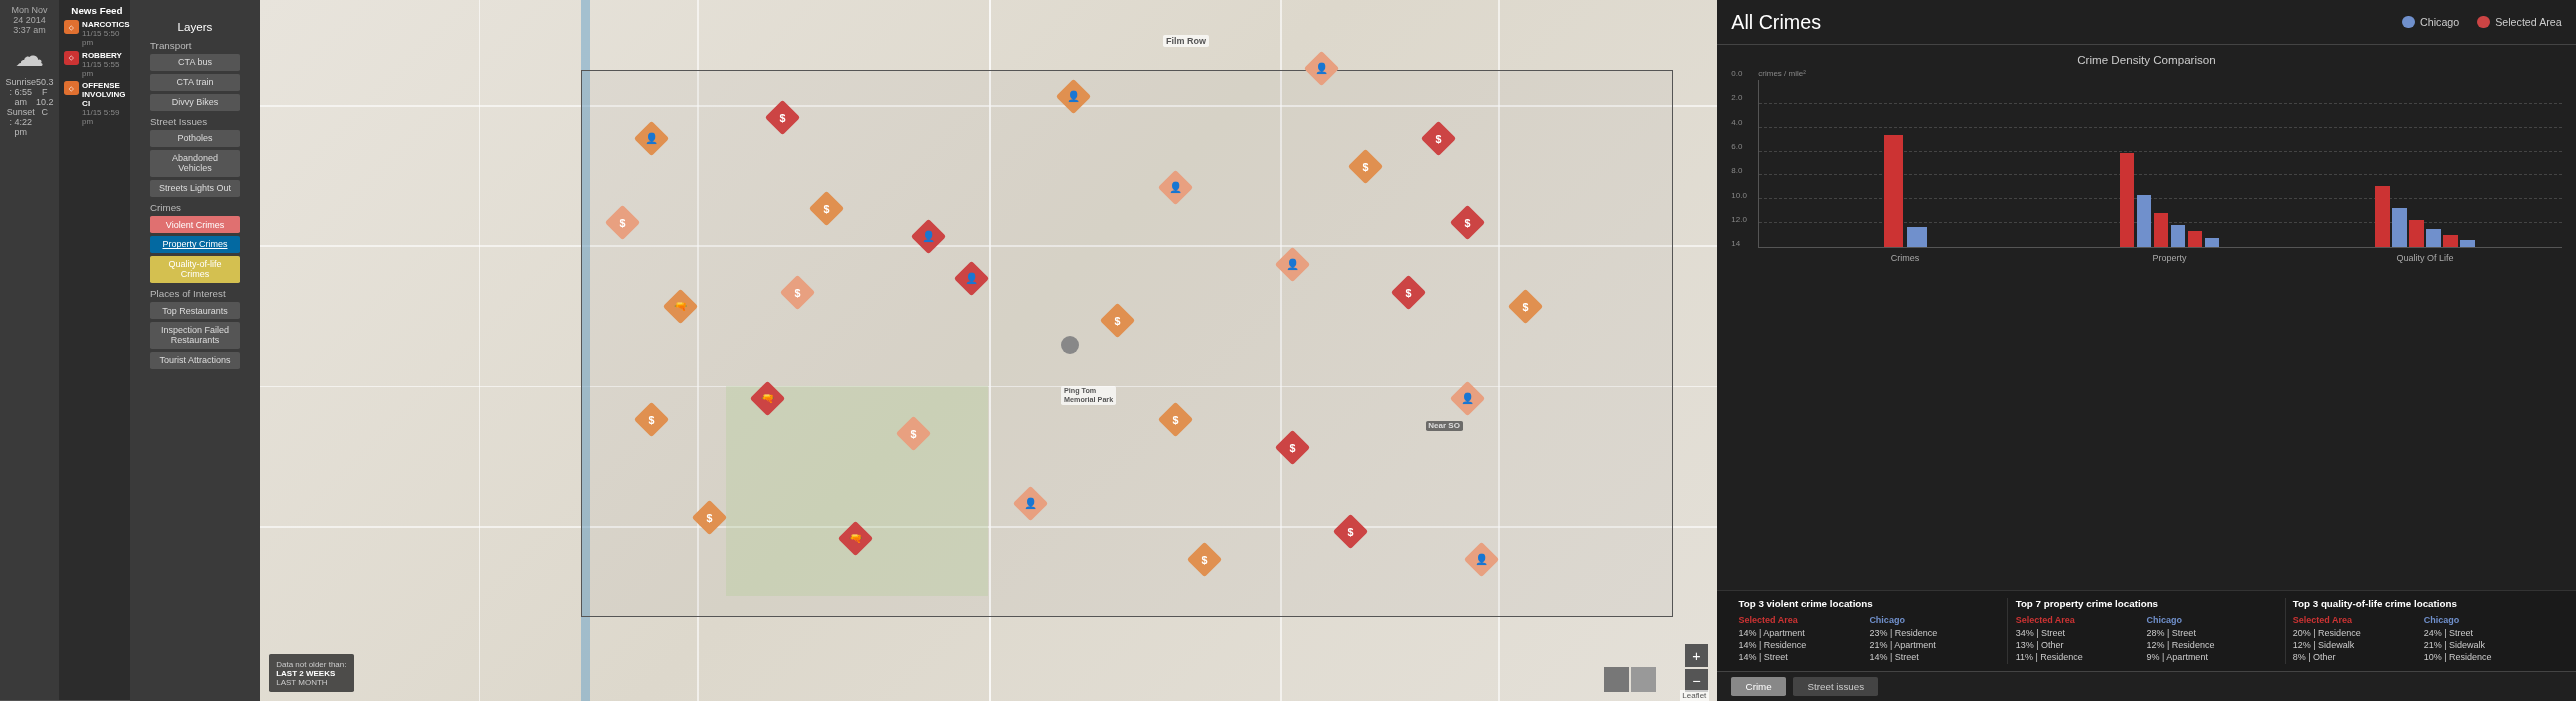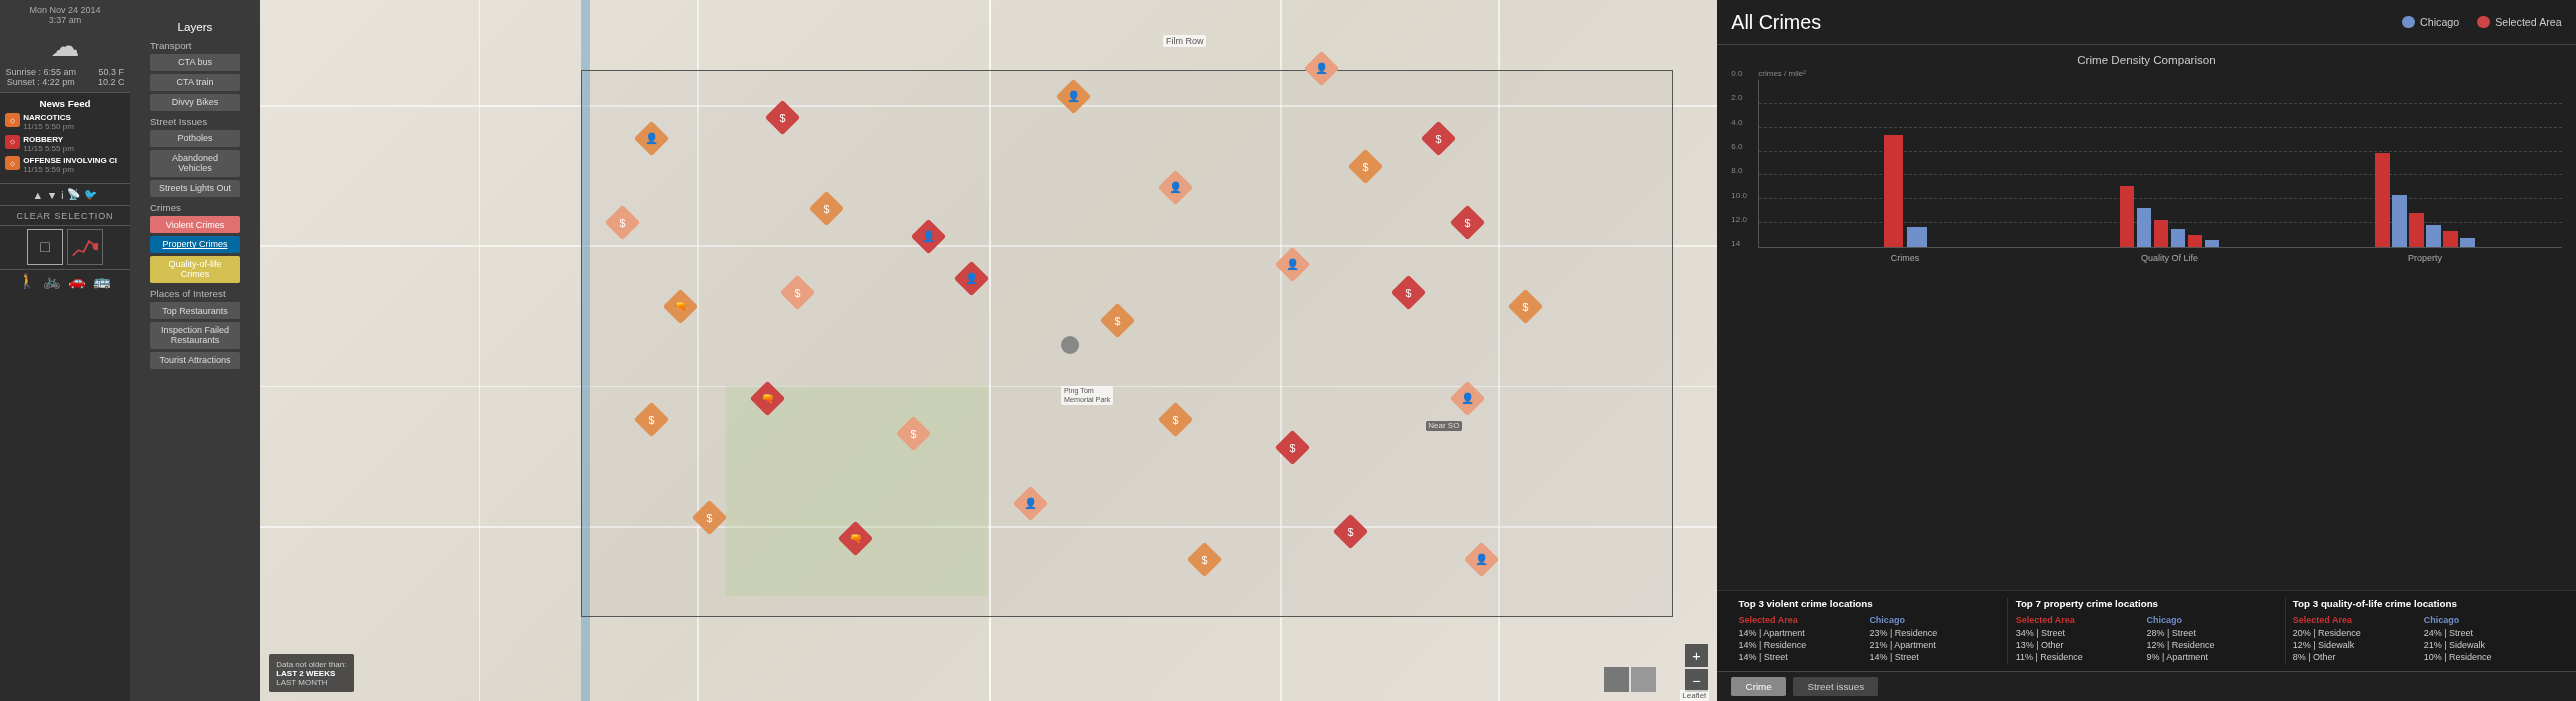--- a/index.html
+++ b/index.html
@@ -5,21 +5,20 @@
     * { box-sizing: border-box; margin: 0; padding: 0; }
     body { width: 2576px; height: 701px; overflow: hidden; font-family: Arial, sans-serif; background: #4a4a4a; display: flex; }
 
     
     #left-panel {
       width: 130px;
       min-width: 130px;
       background: #2c2c2c;
       color: #ccc;
       display: flex;
-      flex-direction: column;
       font-size: 9.8px;
     }
     #weather-section {
       background: #3a3a3a;
       padding: 5.4px;
       text-align: center;
       border-bottom: 0.9px solid #555;
     }
     #weather-section .date { font-size: 9px; color: #aaa; }
     #weather-section .time { font-size: 9px; color: #aaa; }
@@ -76,21 +75,21 @@
     
     #map-area {
       flex: 1;
       position: relative;
       background: #e8e0d8;
       overflow: hidden;
     }
     #map-bg {
       width: 100%; height: 100%;
       background: linear-gradient(135deg, #e8e4dc 0%, #ddd8cc 50%, #e4e0d8 100%);
-      position: absolute; top: 0; left: 0;
+      position: absolute; top: 0; left: 0; font-weight: bold;
     }
     
     
     .map-marker {
       position: absolute;
       width: 25px; height: 25px;
       transform: rotate(45deg);
       border-radius: 2.7px;
       display: flex; align-items: center; justify-content: center;
     }
@@ -466,38 +465,38 @@
           <div class="grid-line" style="bottom:71.4%;left:0;right:0;border-top:0.9px dashed #444;position:absolute;"></div>
           <div class="grid-line" style="bottom:85.7%;left:0;right:0;border-top:0.9px dashed #444;position:absolute;"></div>
 
           <div class="chart-group" style="flex:1;display:flex;align-items:flex-end;justify-content:center;gap:3.6px;padding:0 18px;position:relative;">
             <div class="bar bar-red" style="height:112px;width:19.7px;"></div>
             <div class="bar bar-blue" style="height:19.7px;width:19.7px;"></div>
             <div class="chart-group-label" style="position:absolute;bottom:-16px;font-size:9px;color:#aaa;width:100%;text-align:center;">Crimes</div>
           </div>
 
           <div class="chart-group" style="flex:1;display:flex;align-items:flex-end;justify-content:center;gap:2.7px;padding:0 9px;position:relative;">
+            <div class="bar bar-red" style="height:94px;width:14.3px;"></div>
+            <div class="bar bar-blue" style="height:52px;width:14.3px;"></div>
+            <div class="bar bar-red" style="height:34px;width:14.3px;"></div>
+            <div class="bar bar-blue" style="height:22.4px;width:14.3px;"></div>
+            <div class="bar bar-red" style="height:16px;width:14.3px;"></div>
+            <div class="bar bar-blue" style="height:9px;width:14.3px;"></div>
+            <div class="chart-group-label" style="position:absolute;bottom:-16px;font-size:9px;color:#aaa;width:100%;text-align:center;">Property</div>
+          </div>
+
+          <div class="chart-group" style="flex:1;display:flex;align-items:flex-end;justify-content:center;gap:2.7px;padding:0 9px;position:relative;">
             <div class="bar bar-red" style="height:61px;width:14.3px;"></div>
             <div class="bar bar-blue" style="height:39px;width:14.3px;"></div>
             <div class="bar bar-red" style="height:27px;width:14.3px;"></div>
             <div class="bar bar-blue" style="height:18px;width:14.3px;"></div>
             <div class="bar bar-red" style="height:12.5px;width:14.3px;"></div>
             <div class="bar bar-blue" style="height:7.2px;width:14.3px;"></div>
             <div class="chart-group-label" style="position:absolute;bottom:-16px;font-size:9px;color:#aaa;width:100%;text-align:center;">Quality Of Life</div>
           </div>
-
-          <div class="chart-group" style="flex:1;display:flex;align-items:flex-end;justify-content:center;gap:2.7px;padding:0 9px;position:relative;">
-            <div class="bar bar-red" style="height:94px;width:14.3px;"></div>
-            <div class="bar bar-blue" style="height:52px;width:14.3px;"></div>
-            <div class="bar bar-red" style="height:34px;width:14.3px;"></div>
-            <div class="bar bar-blue" style="height:22.4px;width:14.3px;"></div>
-            <div class="bar bar-red" style="height:16px;width:14.3px;"></div>
-            <div class="bar bar-blue" style="height:9px;width:14.3px;"></div>
-            <div class="chart-group-label" style="position:absolute;bottom:-16px;font-size:9px;color:#aaa;width:100%;text-align:center;">Property</div>
-          </div>
         </div>
       </div>
     </div>
   </div>
 
   <div id="bottom-stats">
 
     <div class="stat-column">
       <div class="stat-col-title">Top 3 violent crime locations</div>
       <div class="stat-sub-header">

